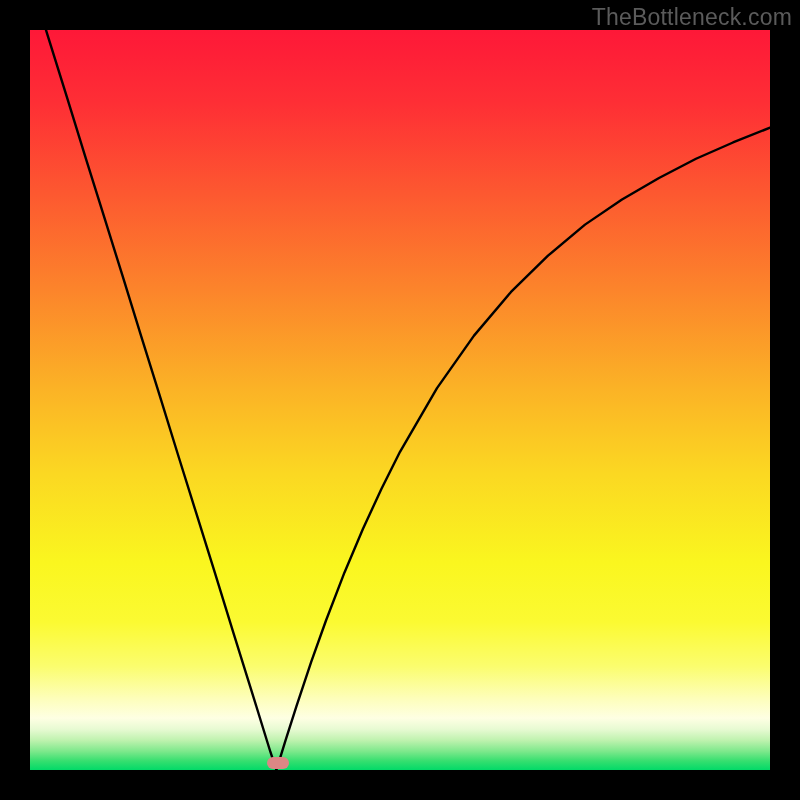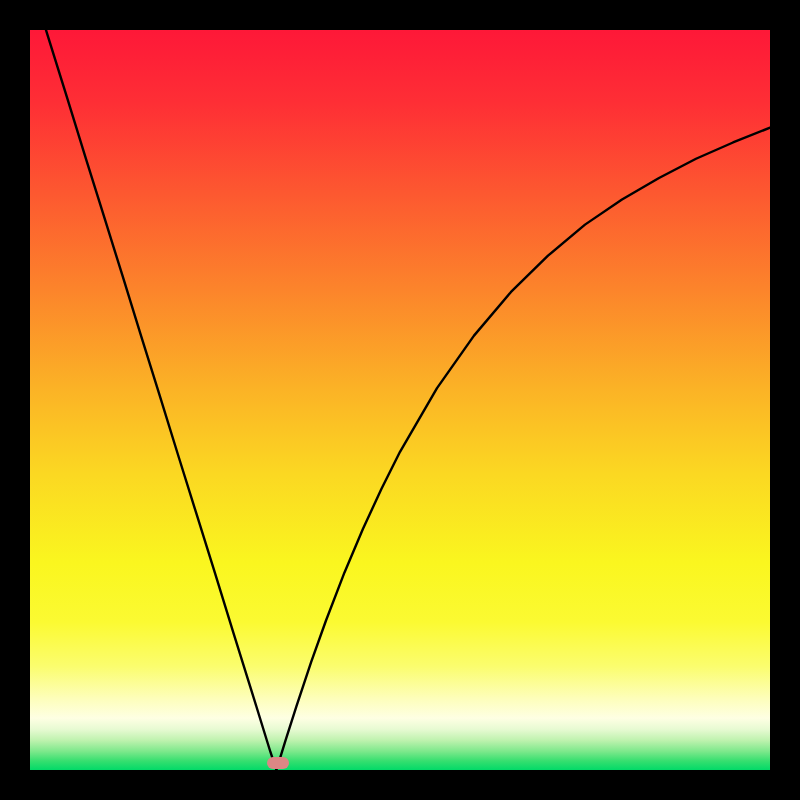--- a/index.html
+++ b/index.html
@@ -53,20 +53,21 @@
     height: 12px;
     border-radius: 6px;
     background: #db8785;
     transform: translate(-50%, -50%);
   }
 </style>
 </head>
 <body>
 
 <div class="frame">
+  <div class="watermark">TheBottleneck.com</div>
 
   <div class="plot-area">
     <svg class="bg" width="740" height="740" viewBox="0 0 740 740" preserveAspectRatio="none">
       <defs>
         <linearGradient id="grad" x1="0" y1="0" x2="0" y2="1">
             <stop offset="0.00%" stop-color="#fe1838"></stop>
             <stop offset="10.00%" stop-color="#fe2f35"></stop>
             <stop offset="22.00%" stop-color="#fd5830"></stop>
             <stop offset="35.00%" stop-color="#fc842b"></stop>
             <stop offset="48.00%" stop-color="#fbb126"></stop>

